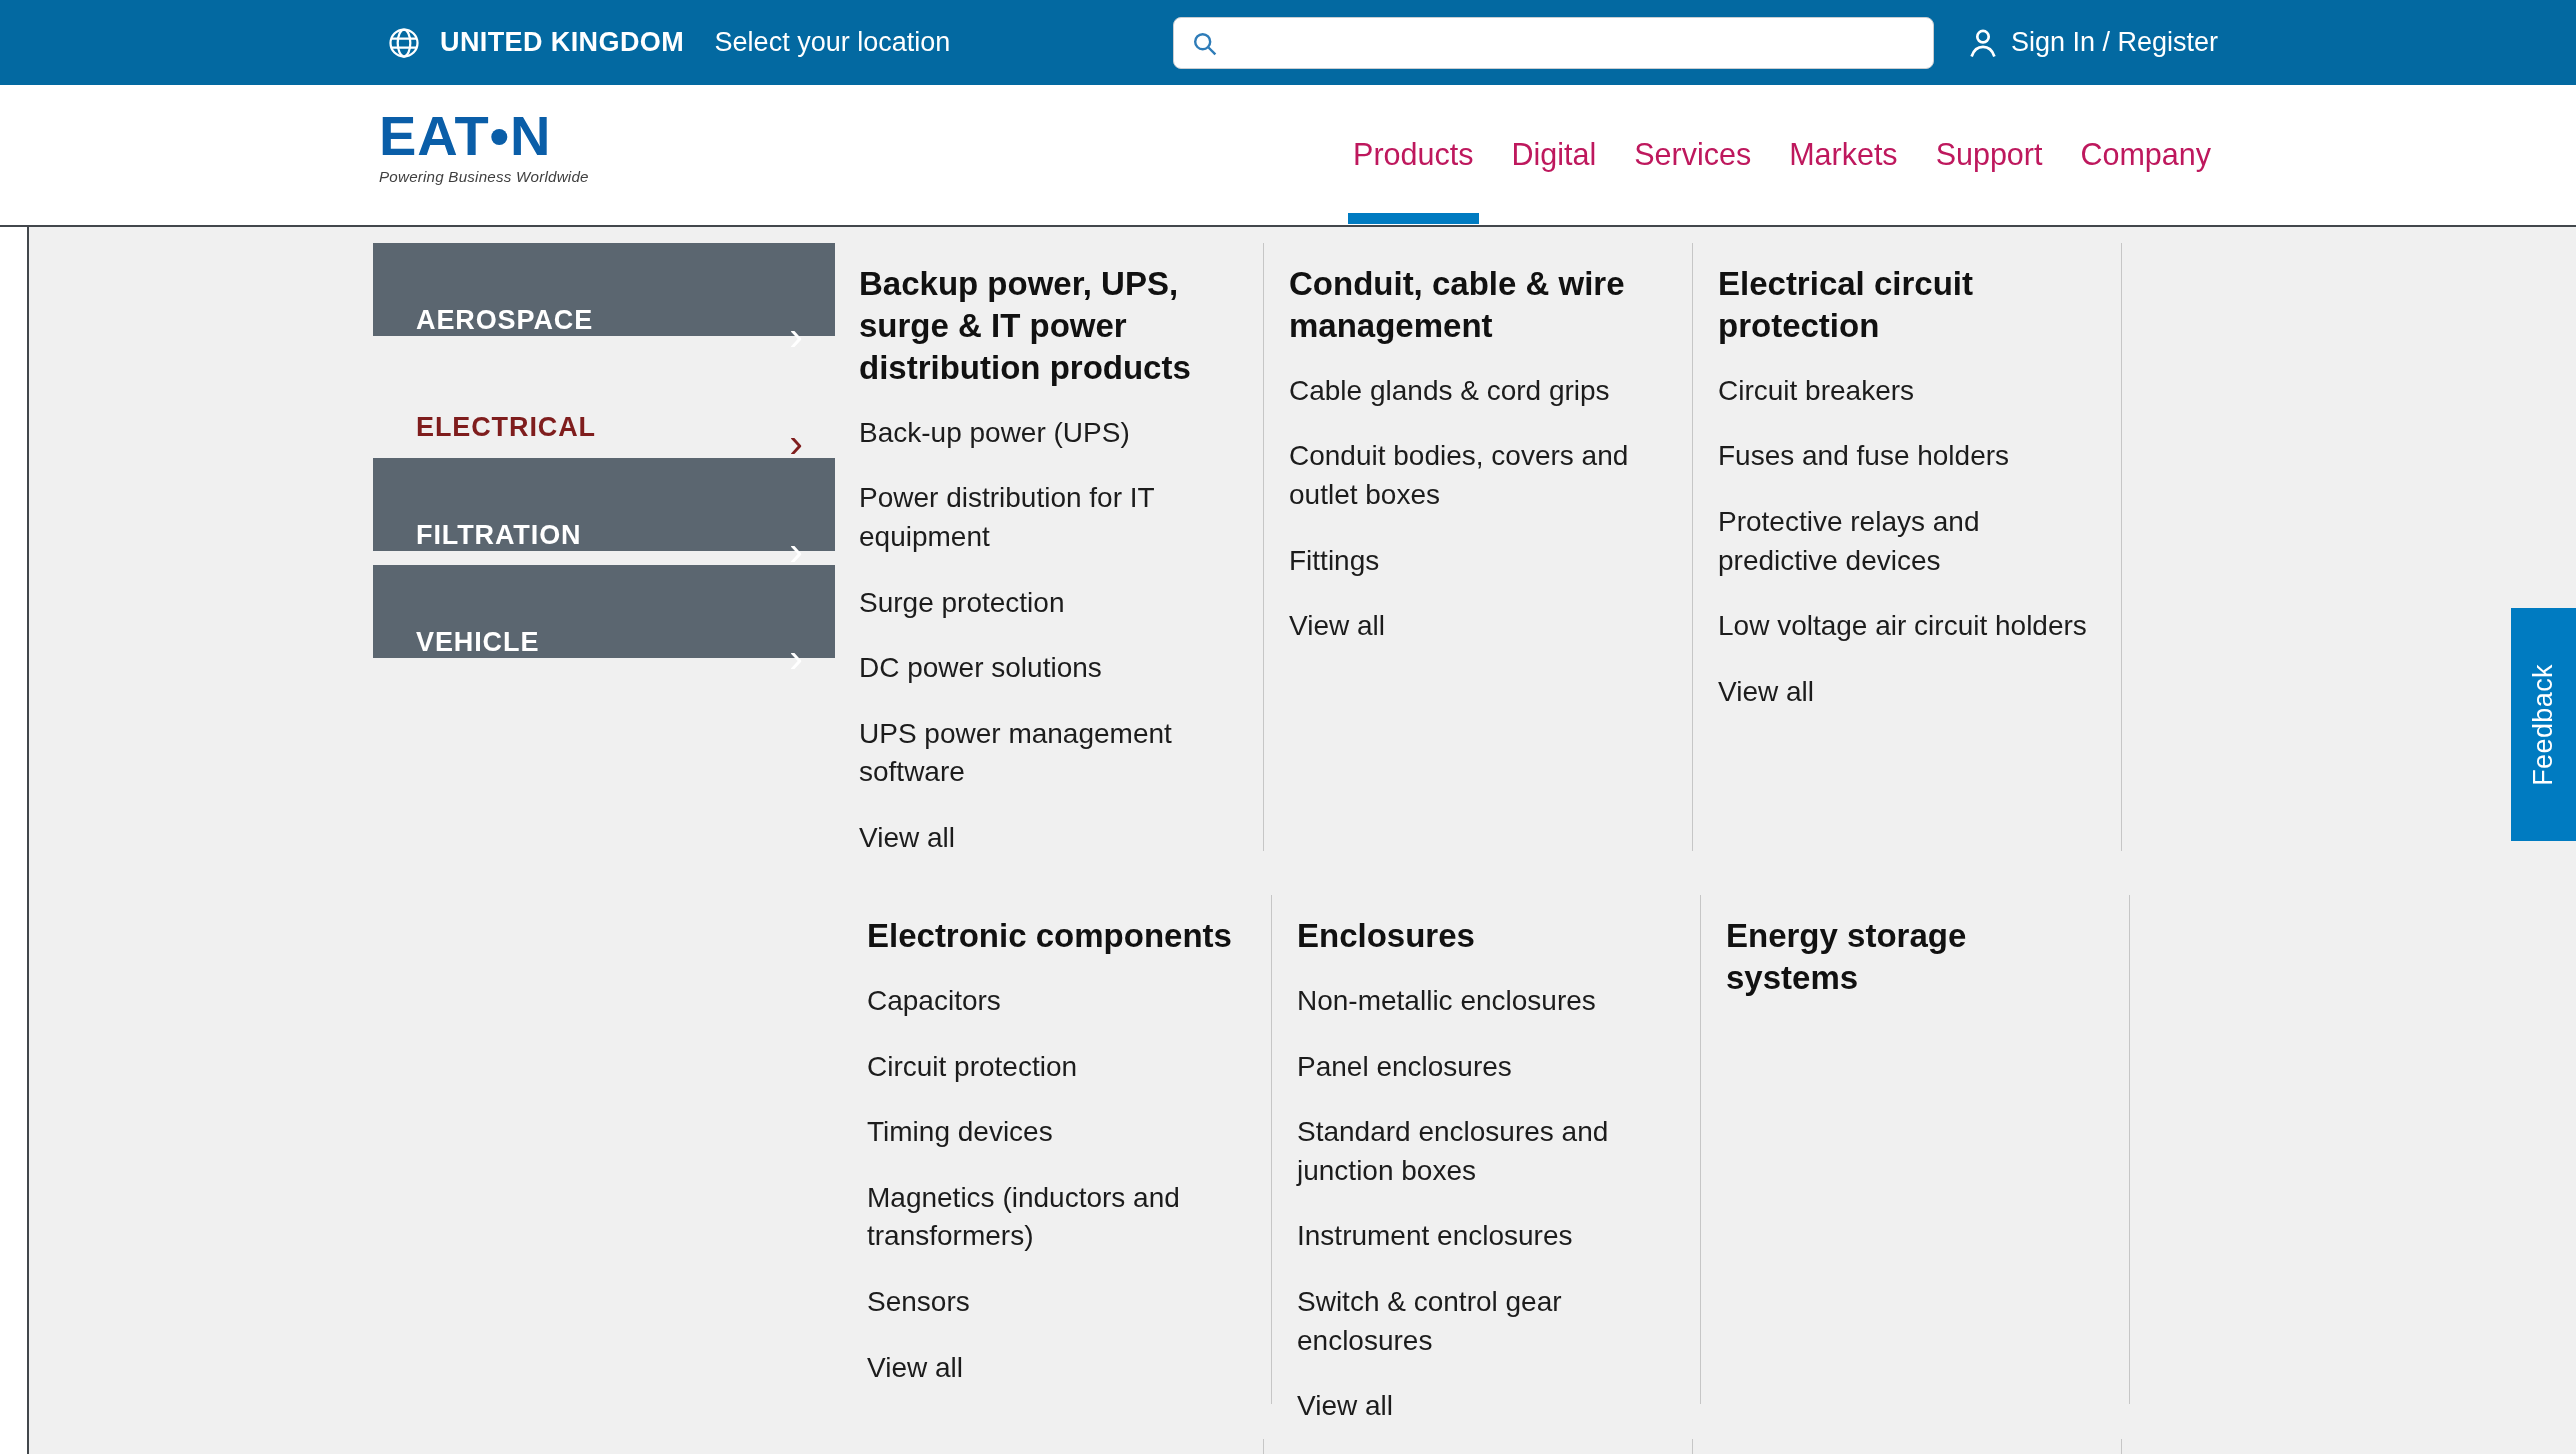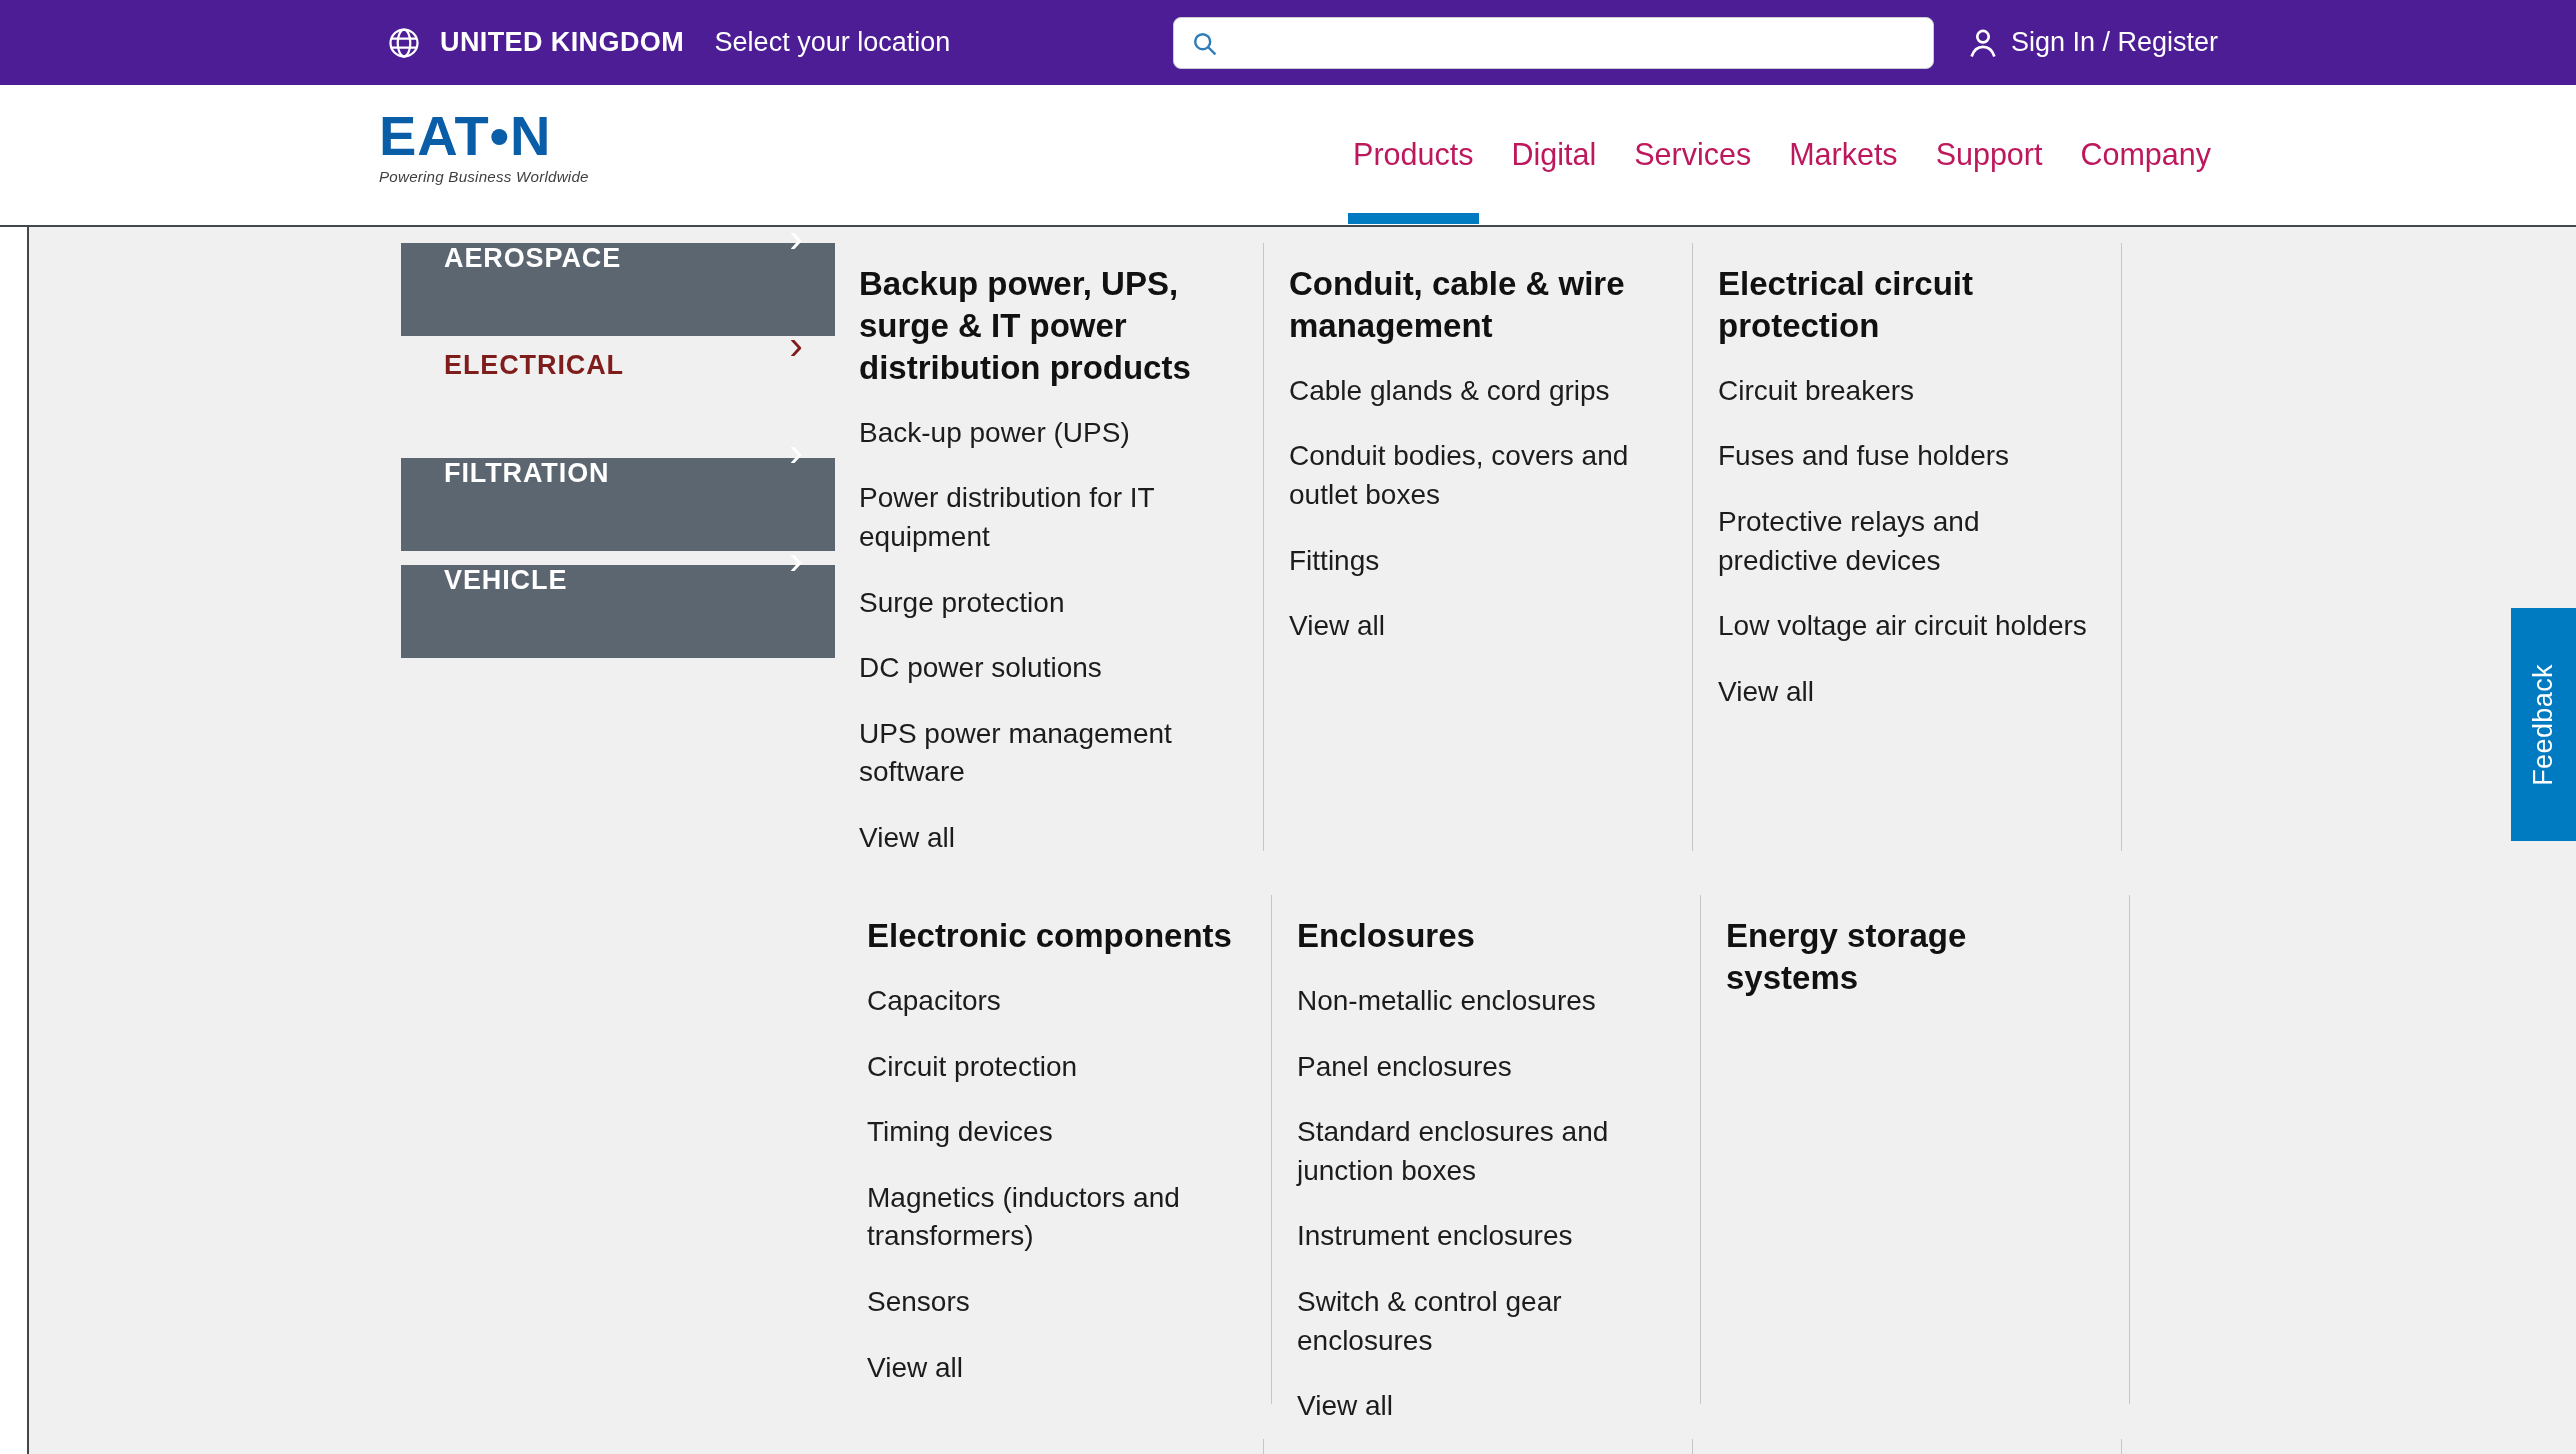--- a/index.html
+++ b/index.html
@@ -2,21 +2,21 @@
 <html lang="en" style="font-size:14.4px"><head>
 <meta charset="utf-8">
 <style>
   * { margin:0; padding:0; box-sizing:border-box; }
   html,body { width:2576px; height:1455px; overflow:hidden; background:#ffffff;
               font-family:"Liberation Sans", sans-serif; }
   .page { position:relative; width:2576px; height:1455px; }
 
   
   .topbar { position:absolute; top:0; left:0; width:100%; height:85px;
-            background:#4c1d95; }
+            background:#0369a1; }
   .topbar-left { position:absolute; left:386px; top:0; height:85px;
                  display:flex; align-items:center; color:#fff; }
   .globe { width:36px; height:36px; margin-right:18px; }
   .country { font-weight:bold; font-size:27px; letter-spacing:0.4px; }
   .loc-label { font-size:27px; margin-left:30.5px; font-weight:400; }
 
   .searchbox { position:absolute; left:1173px; top:17px; width:761px; height:52px;
                background:#fff; border:1.8px solid #c9cdd1; border-radius:8px;
                display:flex; align-items:center; padding:0 16px; }
   .search-icon { width:29px; height:29px; flex:0 0 auto; margin-right:10.8px; }
@@ -43,22 +43,22 @@
               font-size:30.5px; color:#be185d; cursor:pointer; }
   .nav-item.active::after { content:""; position:absolute; left:-5.4px; right:-5.4px;
               bottom:0; height:10.8px; background:#007bc1; }
 
   
   .menu-panel { position:absolute; top:227px; left:27px; right:0; bottom:0;
                 background:#f0f0f0; border-left:2.7px solid #42474c; }
 
   .sidebar { position:absolute; left:344px; top:16px; width:462px; }
   .side-item { height:93px; margin-bottom:14.4px; background:#5b6670; color:#fff;
-               display:flex; align-items:flex-start; justify-content:space-between;
-               padding:0 32px 0 43px; cursor:pointer;margin-left:28px; }
+               display:flex; align-items:flex-end; justify-content:space-between;
+               padding:0 32px 0 43px; cursor:pointer; }
   .side-item.selected { background:transparent; color:#7f1d1d; }
   .side-label { font-weight:bold; font-size:27px; letter-spacing:0.9px; }
   .chev { font-size:41px; font-weight:400; line-height:0; margin-top:-5.4px; }
 
   .content { position:absolute; left:830px; top:16px; }
   .row { display:flex; }
   .row-1 { height:608px; }
   .row-2 { margin-top:44px; height:509px;margin-left:8px; }
   .row-stub { margin-top:35px; height:16px; }
   .col { width:429px; padding:20px 27px 0 25px; border-right:0.9px solid #c6c6c6;

